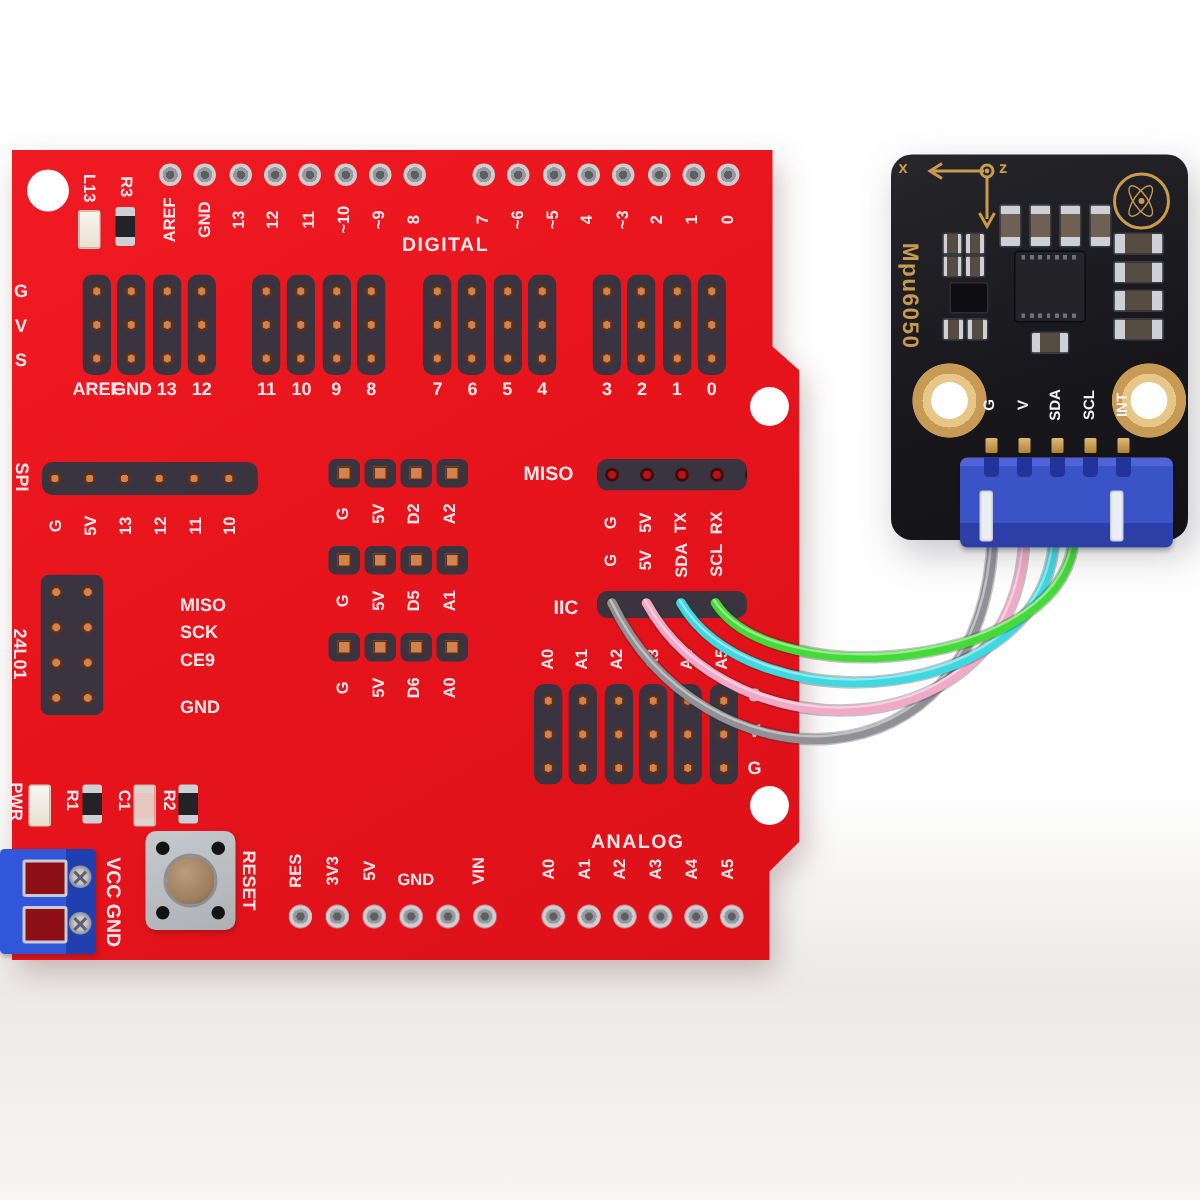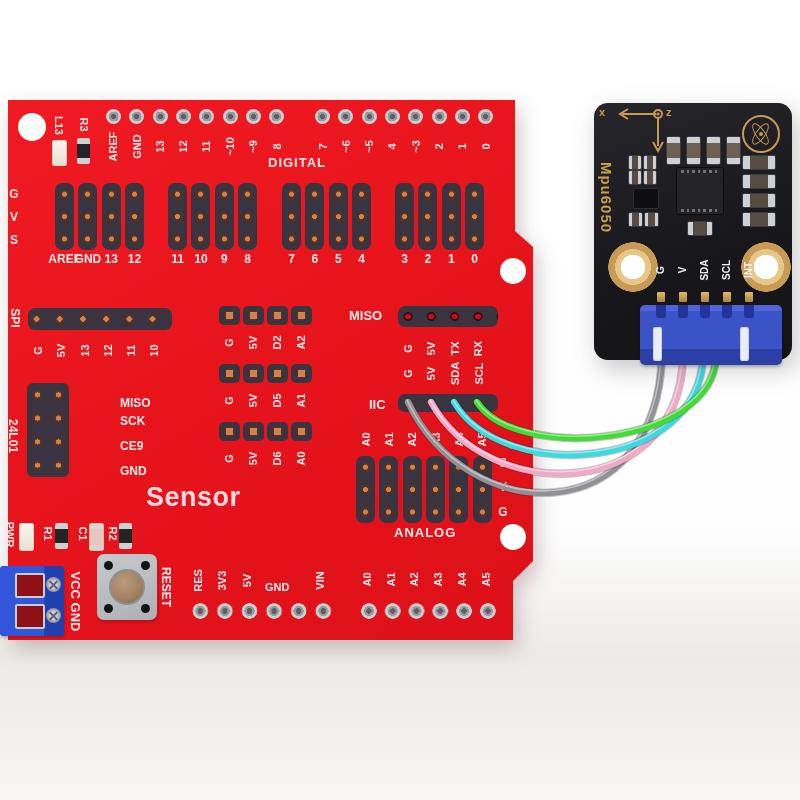--- a/index.html
+++ b/index.html
@@ -347,21 +347,21 @@
     </div>
   <div class="ab z2 nrfg" style="left:27px;top:383px;width:42px;height:94px"></div>
   <div class="ab z2" style="left:120px;top:384px">
 
   <div style="height:24.8px;display:flex;align-items:flex-end">
         <span class="hl">MISO</span>
       </div>
       <div style="height:24.8px;display:flex;align-items:center">
         <span class="hl">SCK</span>
       </div>
-      <div style="height:24.8px;display:flex;align-items:center">
+      <div style="height:24.8px;display:flex;">
         <span class="hl">CE9</span>
       </div>
       <div style="height:24.8px;display:flex;align-items:center">
         <span class="hl">GND</span>
       </div>
     </div>
 
   <div class="ab z2 fx" style="left:219px;top:306px;gap:3px">
 
   <div style="display:flex;flex-direction:column;align-items:center;width:21px">
@@ -548,24 +548,23 @@
   <div class="vcell" style="width:14px;height:24.3px">
         <span class="hl">S</span>
       </div>
       <div class="vcell" style="width:14px;height:24.3px">
         <span class="hl">V</span>
       </div>
       <div class="vcell" style="width:14px;height:24.3px">
         <span class="hl">G</span>
       </div>
     </div>
-  <div class="ab z2 hl" style="left:394px;top:526px;font-size:13px;letter-spacing:1px">ANALOG</div>
+  <div class="ab z2 hl" style="left:394px;top:554px;font-size:13px;letter-spacing:1px">ANALOG</div>
 
   <div class="ab z2 fx" style="left:146px;top:482px;gap:38px">
-    <span class="title-word">Sensor</span>
   </div>
 
   <div class="ab z2 vcell" style="left:2px;top:518px;width:16px;height:32px">
       <span class="lbl rotc">PWR</span>
     </div>
   <div class="ab z2 led" style="left:19px;top:523px;width:13px;height:26px"></div>
   <div class="ab z2 vcell" style="left:41px;top:519px;width:13px;height:28px">
       <span class="lbl rotc">R1</span>
     </div>
   <div class="ab z2 resb" style="left:55px;top:523px;width:13px;height:26px"></div>

